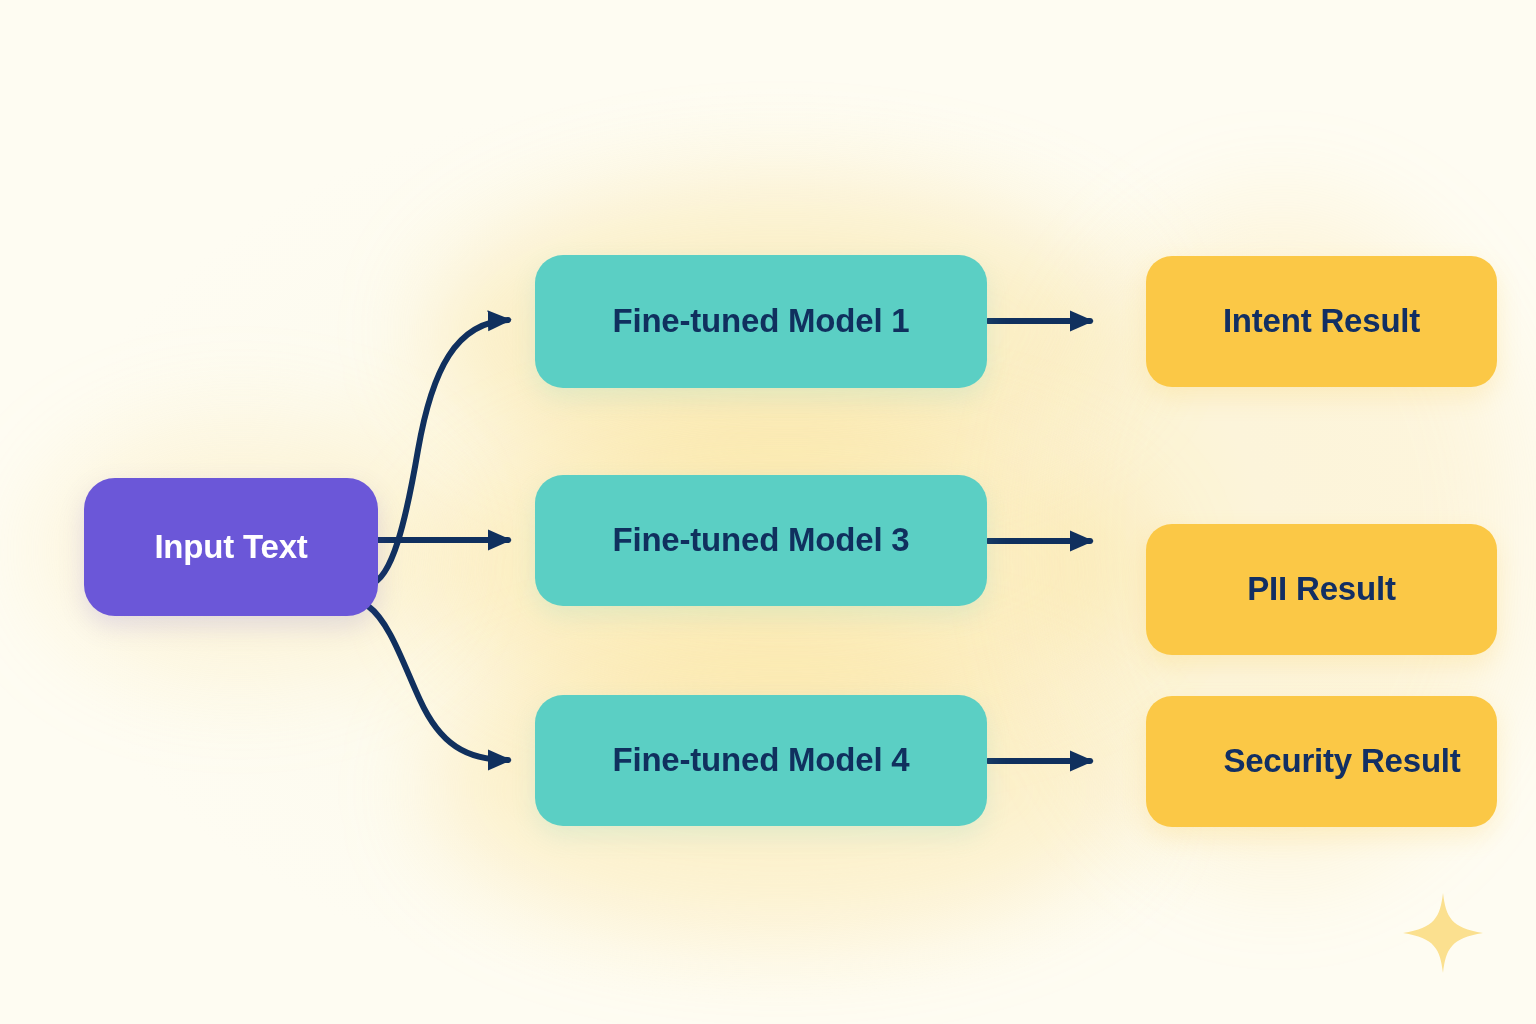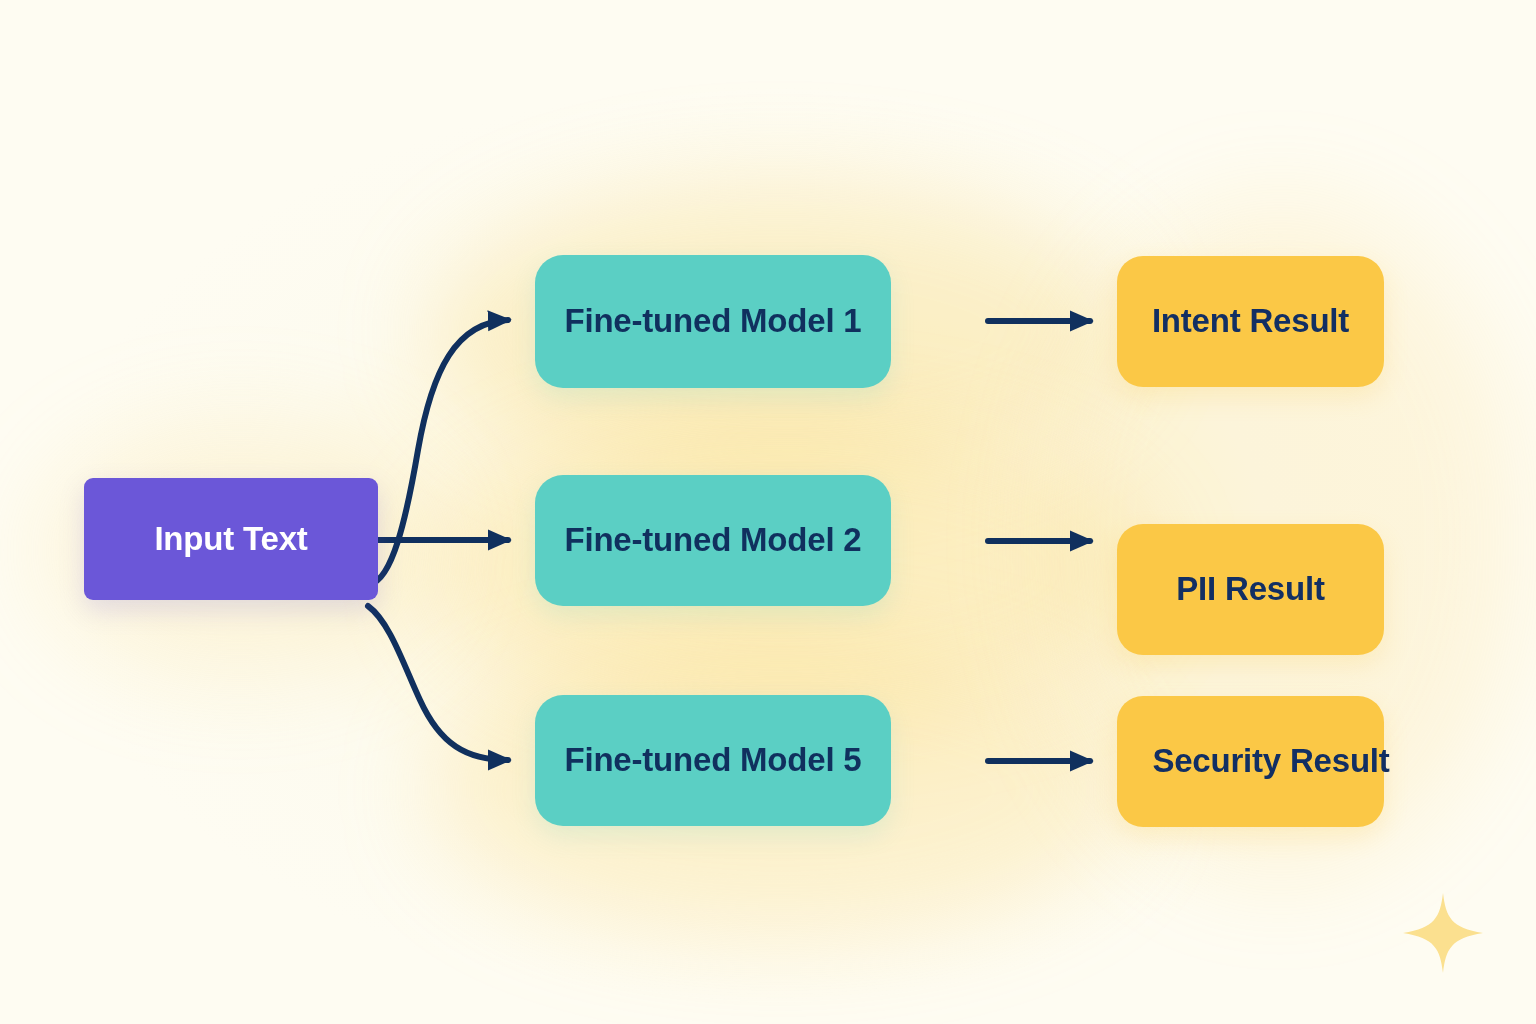--- a/index.html
+++ b/index.html
@@ -57,51 +57,51 @@
     font-weight: bold;
     line-height: 1.1;
     white-space: nowrap;
   }
 
   
   .node.input {
     left: 84px;
     top: 478px;
     width: 294px;
-    height: 122px;
+    height: 138px;
     background: #6b57d8;
-    border-radius: 9px;
+    border-radius: 31px;
     box-shadow: 0 10px 26px rgba(107,87,216,0.18);
   }
   .node.input .node-label {
     color: #ffffff;
     font-size: 33px;
   }
 
   
   .node.model {
     left: 535px;
-    width: 356px;
+    width: 452px;
     height: 133px;
     background: #5bcfc4;
     border-radius: 28px;
     box-shadow: 0 10px 24px rgba(91,207,196,0.16);
   }
   .node.model .node-label {
     color: #10305e;
     font-size: 33px;
   }
   .node.model.row1 { top: 255px; }
   .node.model.row2 { top: 475px; height: 131px; }
   .node.model.row3 { top: 695px; height: 131px; }
 
   
   .node.result {
-    left: 1117px;
-    width: 267px;
+    left: 1146px;
+    width: 351px;
     height: 131px;
     background: #fbc846;
     border-radius: 26px;
     box-shadow: 0 10px 24px rgba(251,200,70,0.20);
   }
   .node.result .node-label {
     color: #122f63;
     font-size: 33px;
   }
   .node.result.row1 { top: 256px; }
@@ -149,24 +149,24 @@
   </svg>
 
   <div class="node input">
     <span class="node-label">Input Text</span>
   </div>
 
   <div class="node model row1">
     <span class="node-label">Fine-tuned Model 1</span>
   </div>
   <div class="node model row2">
-    <span class="node-label">Fine-tuned Model 2</span>
+    <span class="node-label">Fine-tuned Model 3</span>
   </div>
   <div class="node model row3">
-    <span class="node-label">Fine-tuned Model 5</span>
+    <span class="node-label">Fine-tuned Model 4</span>
   </div>
 
   <div class="node result row1">
     <span class="node-label">Intent Result</span>
   </div>
   <div class="node result row2">
     <span class="node-label">PII Result</span>
   </div>
   <div class="node result row3">
     <span class="node-label">Security Result</span>

